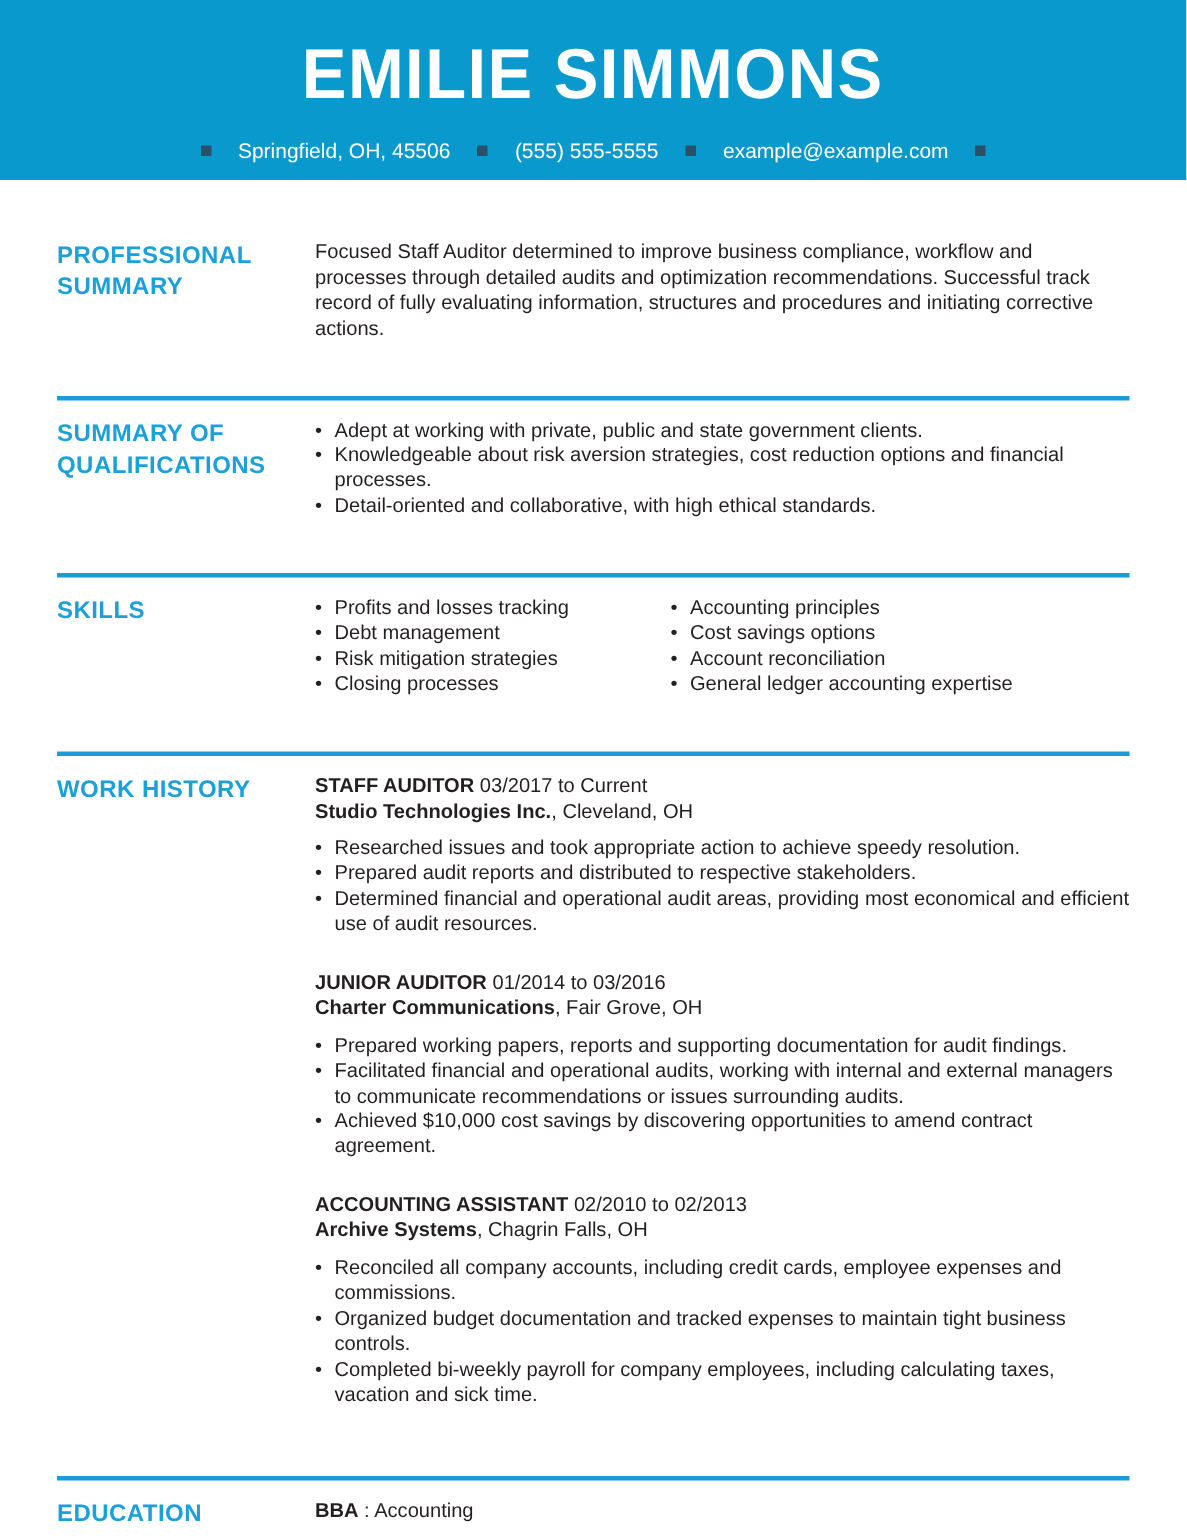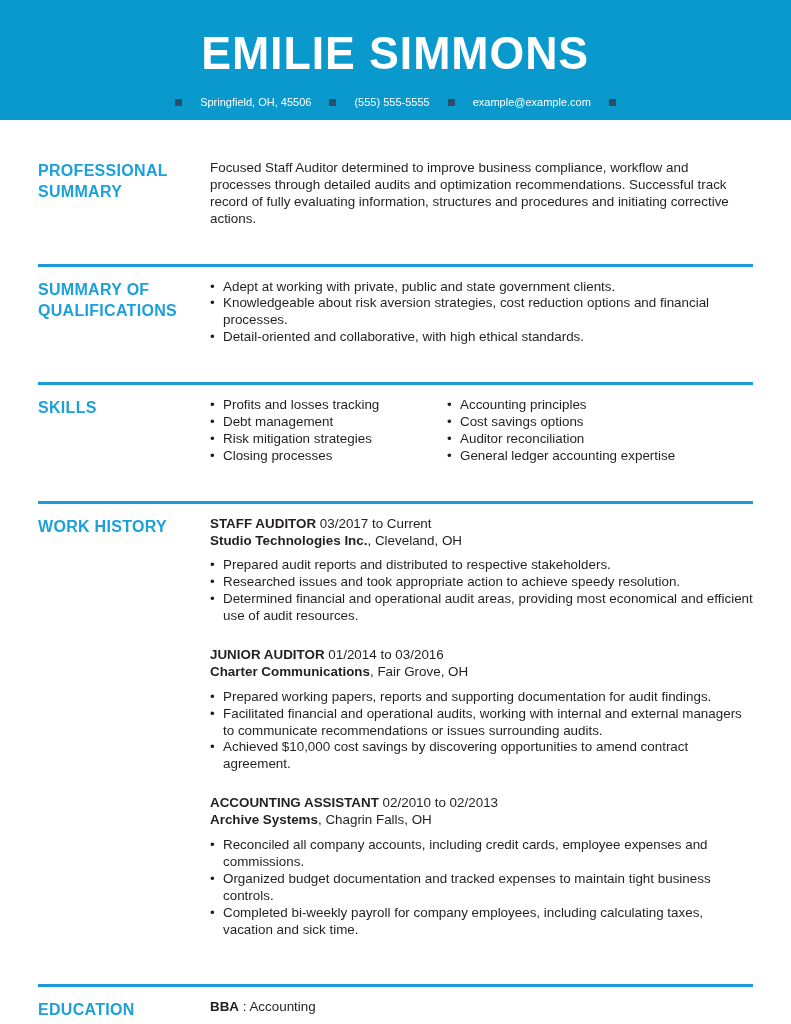--- a/index.html
+++ b/index.html
@@ -38,21 +38,21 @@
     line-height: 1;
     margin: 0 0 20px 0;
     transform: scaleX(0.95);
     white-space: nowrap;
   }
   .contact-bar {
     display: flex;
     align-items: center;
     gap: 18px;
     color: #ffffff;
-    font-size: 11px;
+    font-size: 14px;
     text-align: center;
   }
   .contact-item {
     display: flex;
     align-items: center;
     gap: 11px;
   }
   .sq {
     width: 7px;
     height: 7px;
@@ -162,38 +162,38 @@
   <div class="content skills-cols">
     <ul class="bullets">
       <li>Profits and losses tracking</li>
       <li>Debt management</li>
       <li>Risk mitigation strategies</li>
       <li>Closing processes</li>
     </ul>
     <ul class="bullets">
       <li>Accounting principles</li>
       <li>Cost savings options</li>
-      <li>Auditor reconciliation</li>
+      <li>Account reconciliation</li>
       <li>General ledger accounting expertise</li>
     </ul>
   </div>
 </div>
 
 <div class="section">
   <h2>WORK HISTORY</h2>
   <div class="content">
 
     <div class="job">
       <div class="job-head">
         <p><b>STAFF AUDITOR</b> <span>03/2017 to Current</span></p>
         <p><b>Studio Technologies Inc.</b><span>, Cleveland, OH</span></p>
       </div>
       <ul class="bullets">
+        <li>Researched issues and took appropriate action to achieve speedy resolution.</li>
         <li>Prepared audit reports and distributed to respective stakeholders.</li>
-        <li>Researched issues and took appropriate action to achieve speedy resolution.</li>
         <li>Determined financial and operational audit areas, providing most economical and efficient use of audit resources.</li>
       </ul>
     </div>
 
     <div class="job">
       <div class="job-head">
         <p><b>JUNIOR AUDITOR</b> <span>01/2014 to 03/2016</span></p>
         <p><b>Charter Communications</b><span>, Fair Grove, OH</span></p>
       </div>
       <ul class="bullets">

